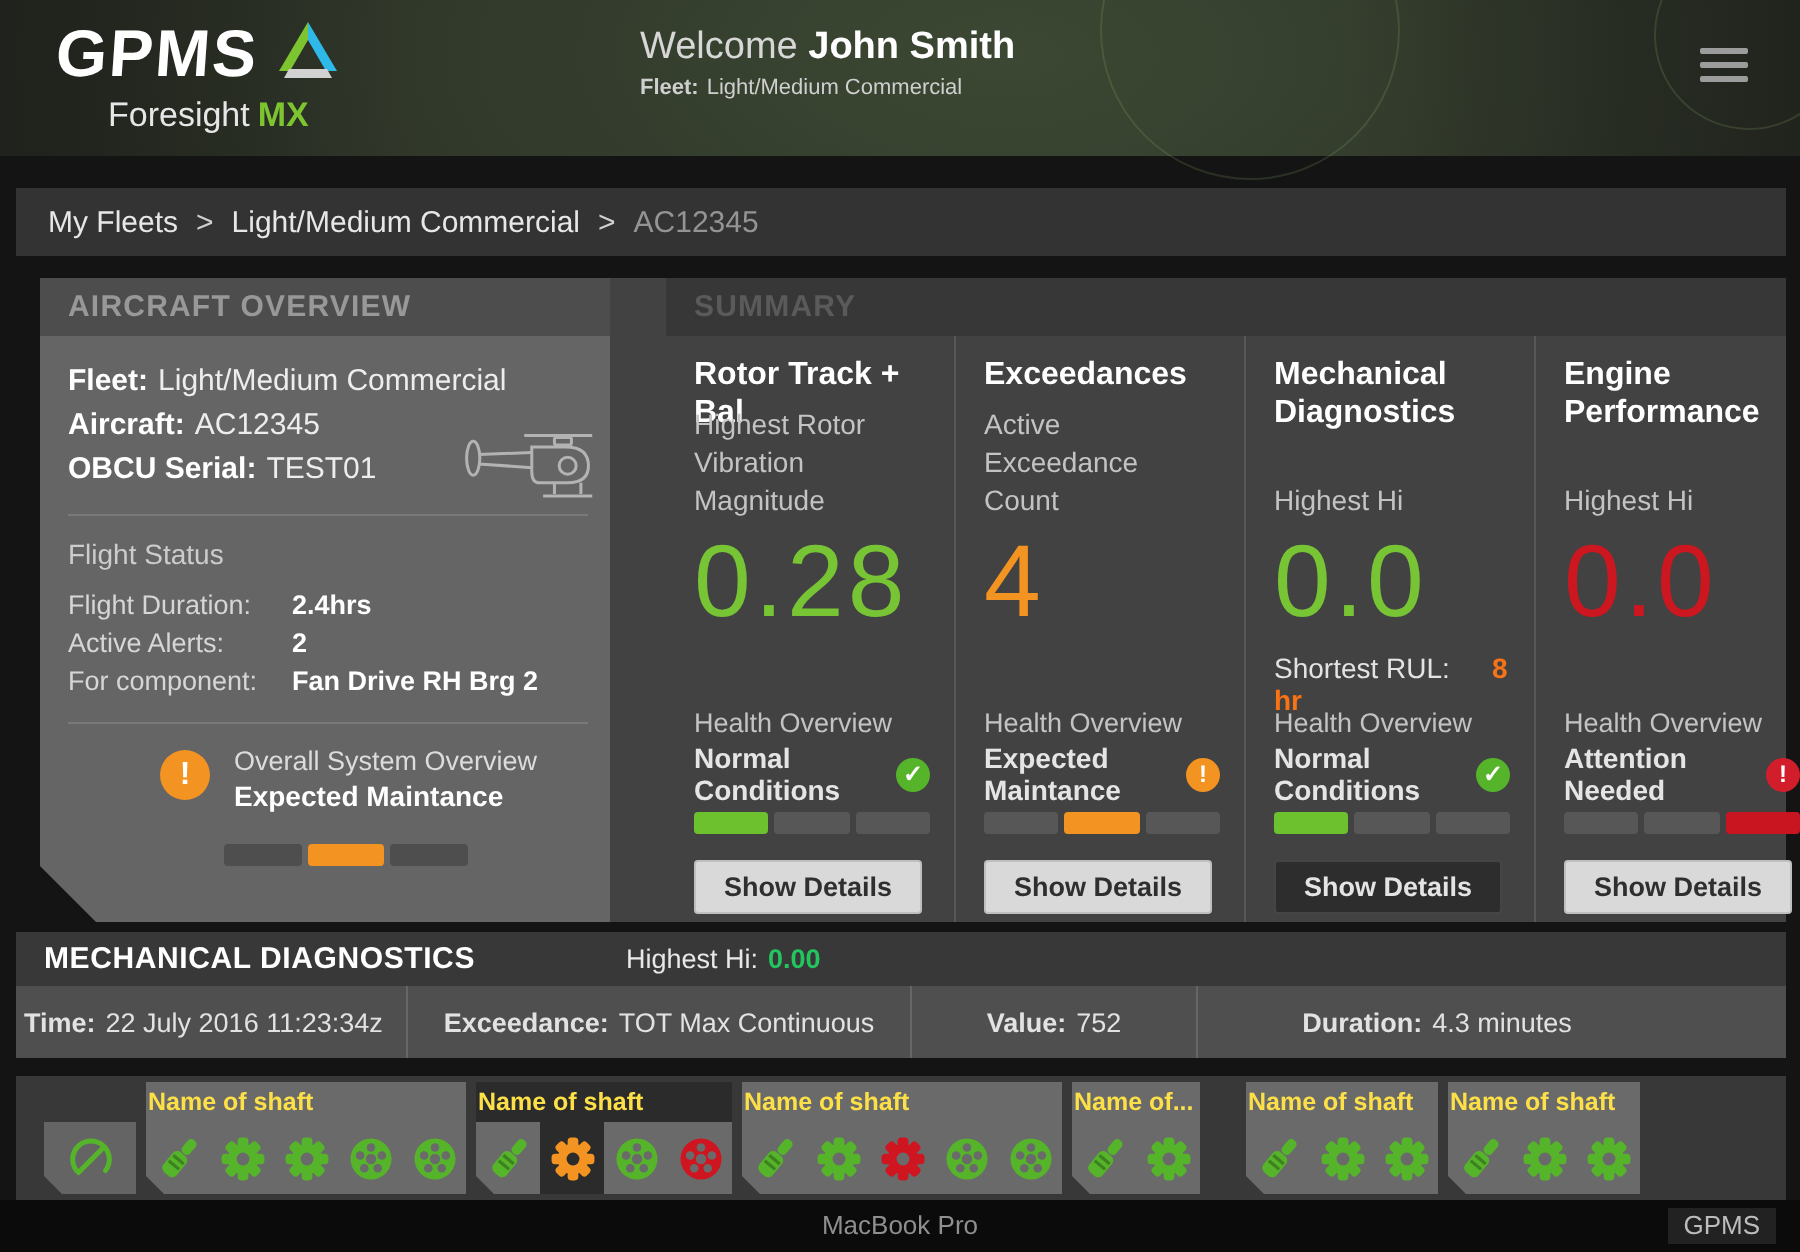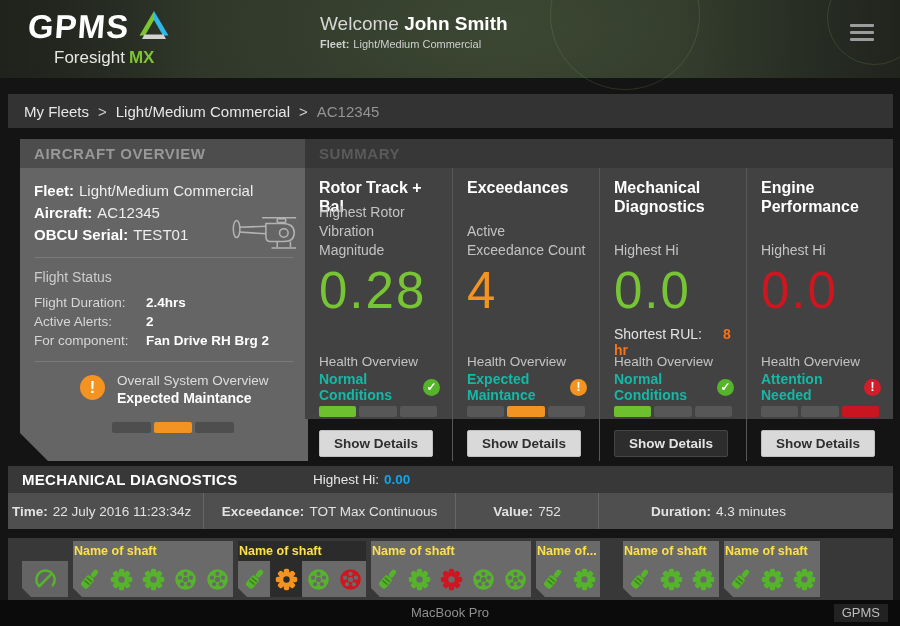--- a/index.html
+++ b/index.html
@@ -59,55 +59,55 @@
   .sicon { width:17px; height:17px; border-radius:50%; display:inline-flex; align-items:center;
     justify-content:center; color:#fff; font-size:12px; font-weight:700; flex:none; }
   .sicon.big { width:25px; height:25px; font-size:16px; margin-top:2px; }
   [data-icon="check-green"] { background:#55b42a; }
   [data-icon="check-green"]::after { content:"✓"; }
   [data-icon="warn-orange"] { background:#f39322; }
   [data-icon="warn-red"] { background:#d21e2b; }
   [data-icon^="warn"]::after { content:"!"; }
 
   
-  .summary-panel { position:absolute; left:305px; top:139px; width:588px; height:280px; background:#424242; }
+  .summary-panel { position:absolute; left:305px; top:139px; width:588px; height:322px; background:#424242;padding-left:28px; }
   .summary-panel .panel-hdr { background:#373737; color:#5a5a5a; }
   .cards { display:grid; grid-template-columns:repeat(4,1fr); height:293px; }
   .card { padding:10px 12px 0 14px; }
   .card + .card { border-left:1px solid #575757; }
   .card-title { height:42px; font-size:16px; line-height:19px; font-weight:700; color:#fff; white-space:pre-line; }
   .card-metric { height:40px; display:flex; align-items:flex-end; font-size:14px; line-height:19px;
     color:#c3c3c3; white-space:pre-line; }
   .card-value { height:66px; font-size:51px; font-weight:300; letter-spacing:2px; line-height:62px; }
   .card-value[data-color="green"] { color:#77c434; }
   .card-value[data-color="orange"] { color:#f39322; }
   .card-value[data-color="red"] { color:#cc1720; }
   .card-extra { height:28px; font-size:14px; color:#e3e3e3; }
   .card-extra b { color:#f97316; font-weight:700; margin-left:21px; }
   .card-health { height:44px; }
   .card-health .hl { font-size:13.5px; color:#c3c3c3; }
   .card-health .hs { display:flex; align-items:center; gap:8px; margin-top:2px;
-    font-size:14px; font-weight:700; color:#14b8a6; }
+    font-size:14px; font-weight:700; color:#e5e5e5; }
   .hbar { display:flex; gap:3px; width:118px; height:11px; margin-top:8px; }
   .hbar .seg { flex:1; border-radius:2px; }
   [data-seg="gray"]   { background:#575757; }
   [data-seg="green"]  { background:#6dc12f; }
   [data-seg="orange"] { background:#f39322; }
   [data-seg="red"]    { background:#c9151f; }
   .gauge-bar [data-seg="gray"] { background:#4e4e4e; }
   .btn { display:block; width:114px; height:27px; margin-top:13px; font-family:inherit;
     font-size:13.5px; font-weight:700; border-radius:2px; cursor:pointer; }
   .btn[data-variant="light"] { background:#d9d9d9; color:#2f2f2f; border:1px solid #bfbfbf; }
   .btn[data-variant="dark"]  { background:#2d2d2d; color:#e4e4e4; border:1px solid #454545; }
 
   
   .mech-hdr { position:absolute; left:8px; top:466px; width:885px; height:27px; background:#383838; }
   .mech-hdr .t { position:absolute; left:14px; top:5px; font-size:15px; font-weight:700; color:#fff; letter-spacing:.3px; }
   .mech-hdr .hh { position:absolute; left:305px; top:6px; font-size:13.5px; color:#e8e8e8; }
-  .mech-hdr .hh b { color:#0ea5e9; margin-left:5px; }
+  .mech-hdr .hh b { color:#22c55e; margin-left:5px; }
   .mech-info { position:absolute; left:8px; top:493px; width:885px; height:36px; background:#4f4f4f;
     display:flex; align-items:stretch; font-size:13.5px; color:#e2e2e2; }
   .mseg { display:flex; align-items:center; justify-content:center; gap:5px; }
   .mseg + .mseg { border-left:1px solid #666; }
   .mseg .lbl { font-weight:700; }
   .mseg:nth-child(1) { width:195px; justify-content:flex-start; padding-left:4px; }
   .mseg:nth-child(2) { width:252px; }
   .mseg:nth-child(3) { width:143px; }
   .mseg:nth-child(4) { width:240px; }
 

